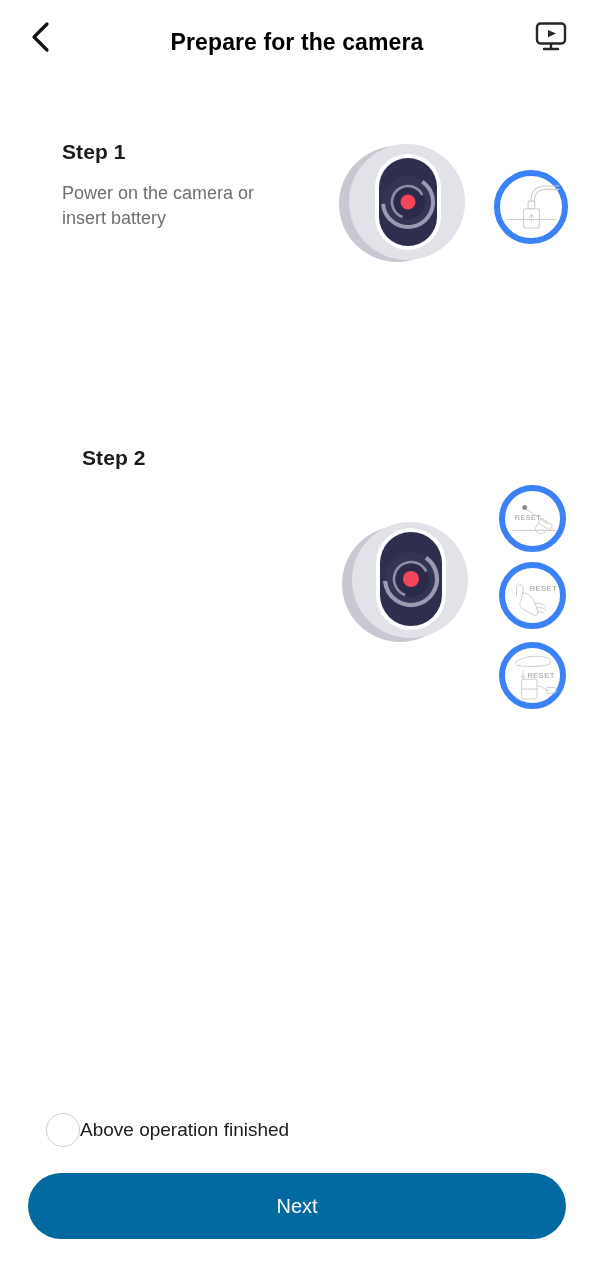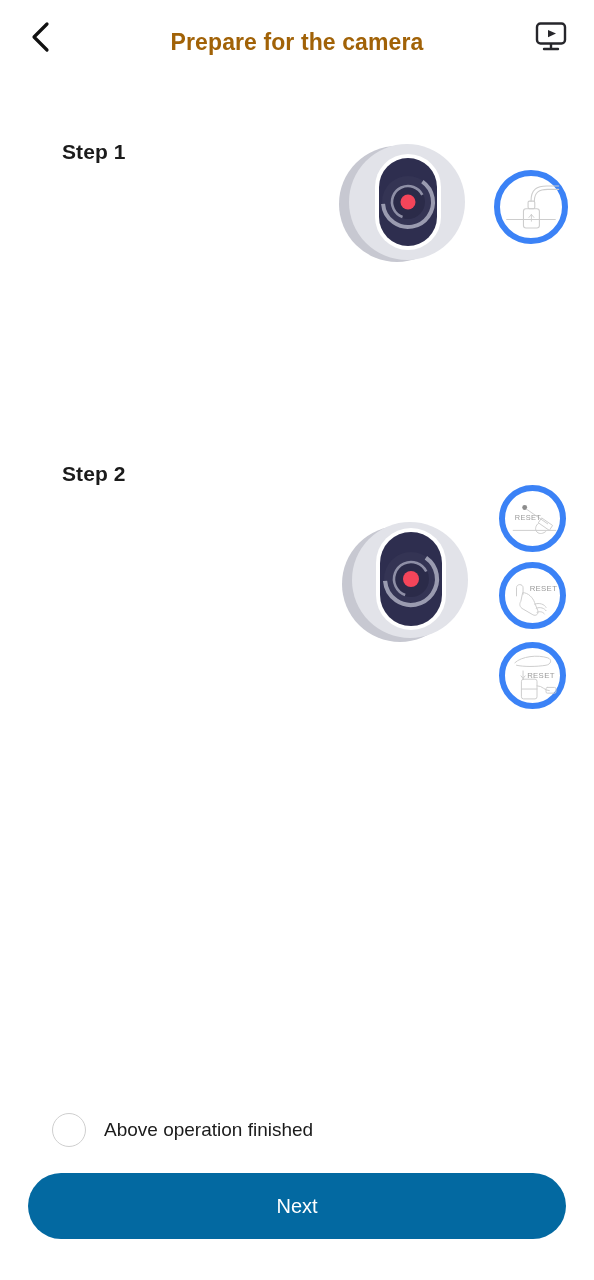--- a/index.html
+++ b/index.html
@@ -16,38 +16,38 @@
     position:absolute; top:0; left:0; width:594px; height:72px;
     display:flex; align-items:center; justify-content:center;
   }
   .back-btn {
     position:absolute; left:18px; top:14px;
     width:46px; height:46px;
     display:flex; align-items:center; justify-content:center;
     cursor:pointer;
   }
   .header-title {
-    font-size:23px; font-weight:bold; color:#a16207;
+    font-size:23px; font-weight:bold; color:#000000;
     letter-spacing:0.1px;
     margin-top:12px;
   }
   .tutorial-btn {
     position:absolute; right:20px; top:14px;
     width:46px; height:46px;
     display:flex; align-items:center; justify-content:center;
     cursor:pointer;
   }
 
   
   .step {
     position:absolute; left:0; width:530px;
     display:flex; align-items:flex-start;
   }
   .step-1 { top:140px; height:160px; }
-  .step-2 { top:462px; height:260px; }
+  .step-2 { top:446px; height:260px;margin-left:20px; }
 
   .step-text { width:300px; padding-left:62px; }
   .step-title {
     font-size:21px; font-weight:bold; color:#1b1b1b;
     margin-bottom:17px; letter-spacing:0.1px;
   }
   .step-desc {
     font-size:18px; color:#6f6f6f; line-height:25px;
   }
   .step-desc-strong { color:#5c5c5c; }
@@ -66,22 +66,22 @@
     background:#fff;
   }
   .ic-power { left:494px; top:170px; width:74px; height:74px; }
   .ic-r1 { left:499px; top:485px; width:67px; height:67px; }
   .ic-r2 { left:499px; top:562px; width:67px; height:67px; }
   .ic-r3 { left:499px; top:642px; width:67px; height:67px; }
   .icon-circle svg { display:block; width:100%; height:100%; }
 
   
   .check-row {
-    position:absolute; left:52px; top:1113px;
-    display:flex; align-items:center; gap:18px;
+    position:absolute; left:46px; top:1113px;
+    display:flex; align-items:center; gap:0;
     cursor:pointer;
     justify-content:center;
   }
   .check-circle {
     width:34px; height:34px; border-radius:50%;
     border:1.6px solid #cfcfcf; background:#fff;
   }
   .check-label { font-size:19px; color:#1b1b1b; }
 
   .next-btn {
@@ -111,20 +111,21 @@
         <polygon points="14,9 22,12.6 14,16.2" fill="#26262b"></polygon>
         <line x1="17" y1="22.5" x2="17" y2="27" stroke="#26262b" stroke-width="2.4"></line>
         <line x1="10" y1="28" x2="24" y2="28" stroke="#26262b" stroke-width="2.4" stroke-linecap="round"></line>
       </svg>
     </div>
   </div>
 
   <div class="step step-1">
     <div class="step-text">
       <div class="step-title">Step 1</div>
+      <div class="step-desc">Power on the camera or insert battery</div>
     </div>
   </div>
 
   <div class="cam-wrap cam-1">
     <svg viewBox="0 0 132 132" width="132" height="132">
       <circle cx="60" cy="66" r="58" fill="#c7c8d1"></circle>
       <circle cx="70" cy="64" r="58" fill="#e2e3e9"></circle>
       <rect x="38" y="16" width="66" height="96" rx="33" fill="#ffffff"></rect>
       <rect x="42" y="20" width="58" height="88" rx="29" fill="#2e2e4f"></rect>
       <circle cx="71" cy="64" r="26" fill="#343454"></circle>

